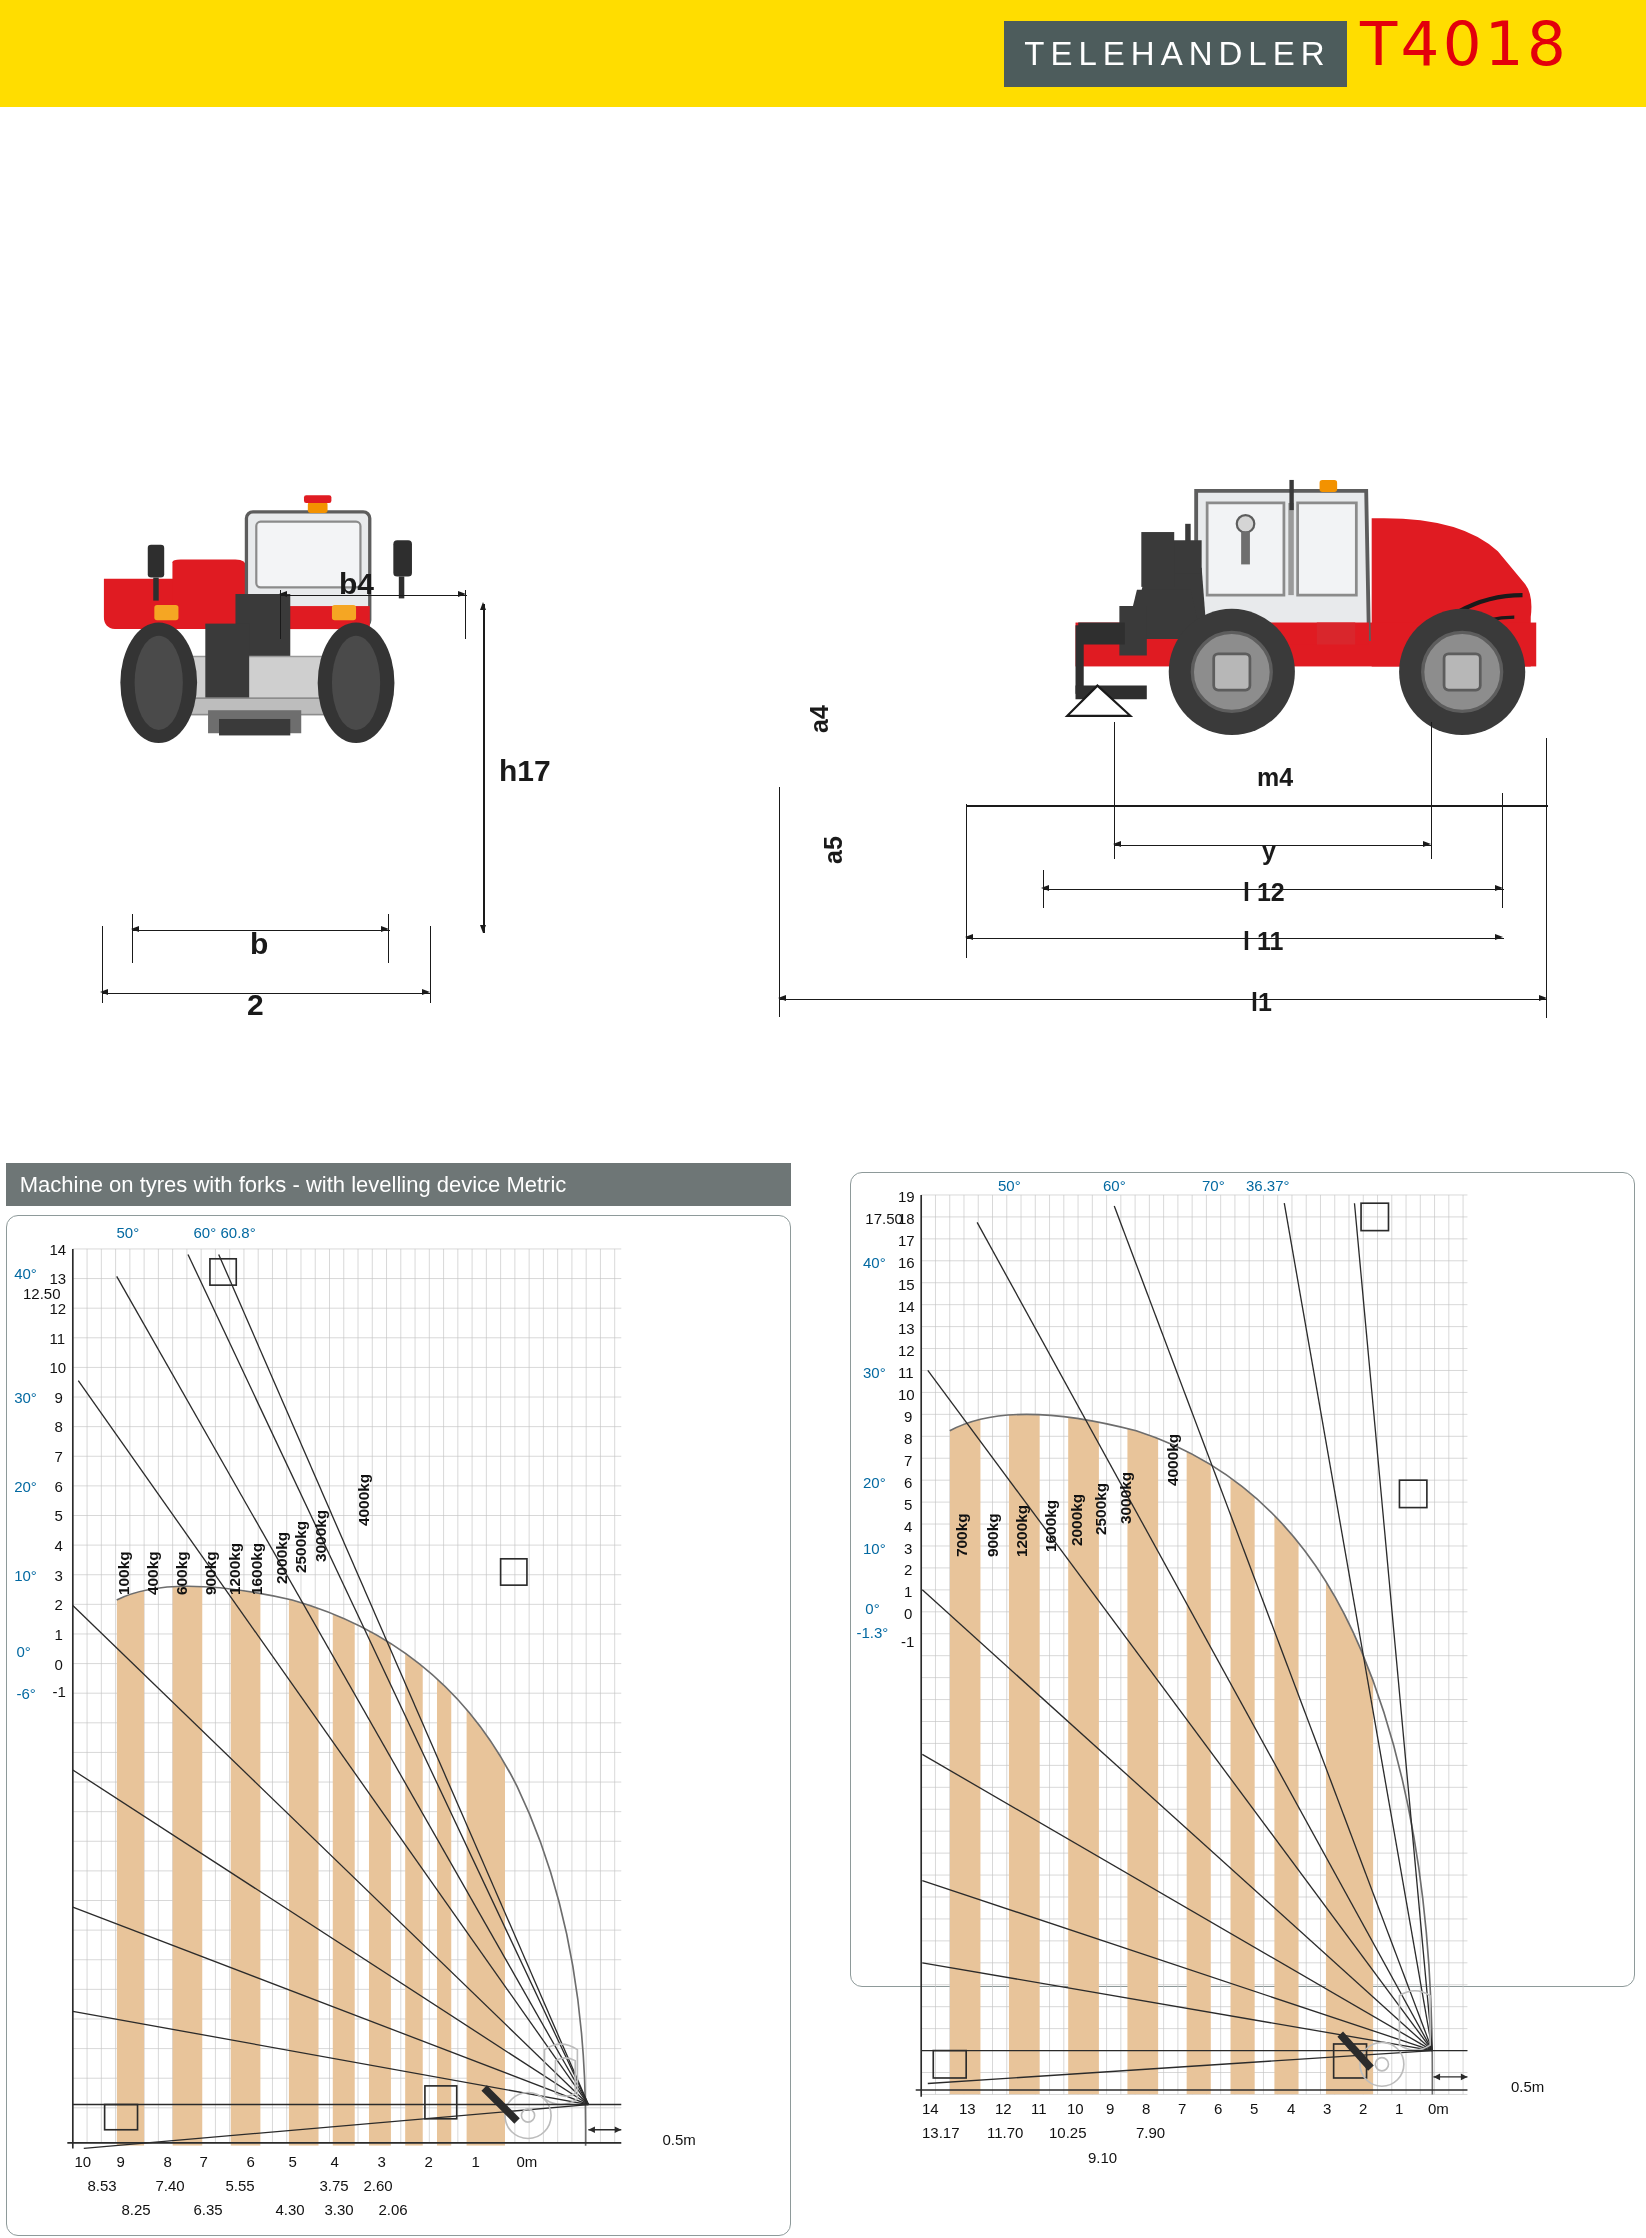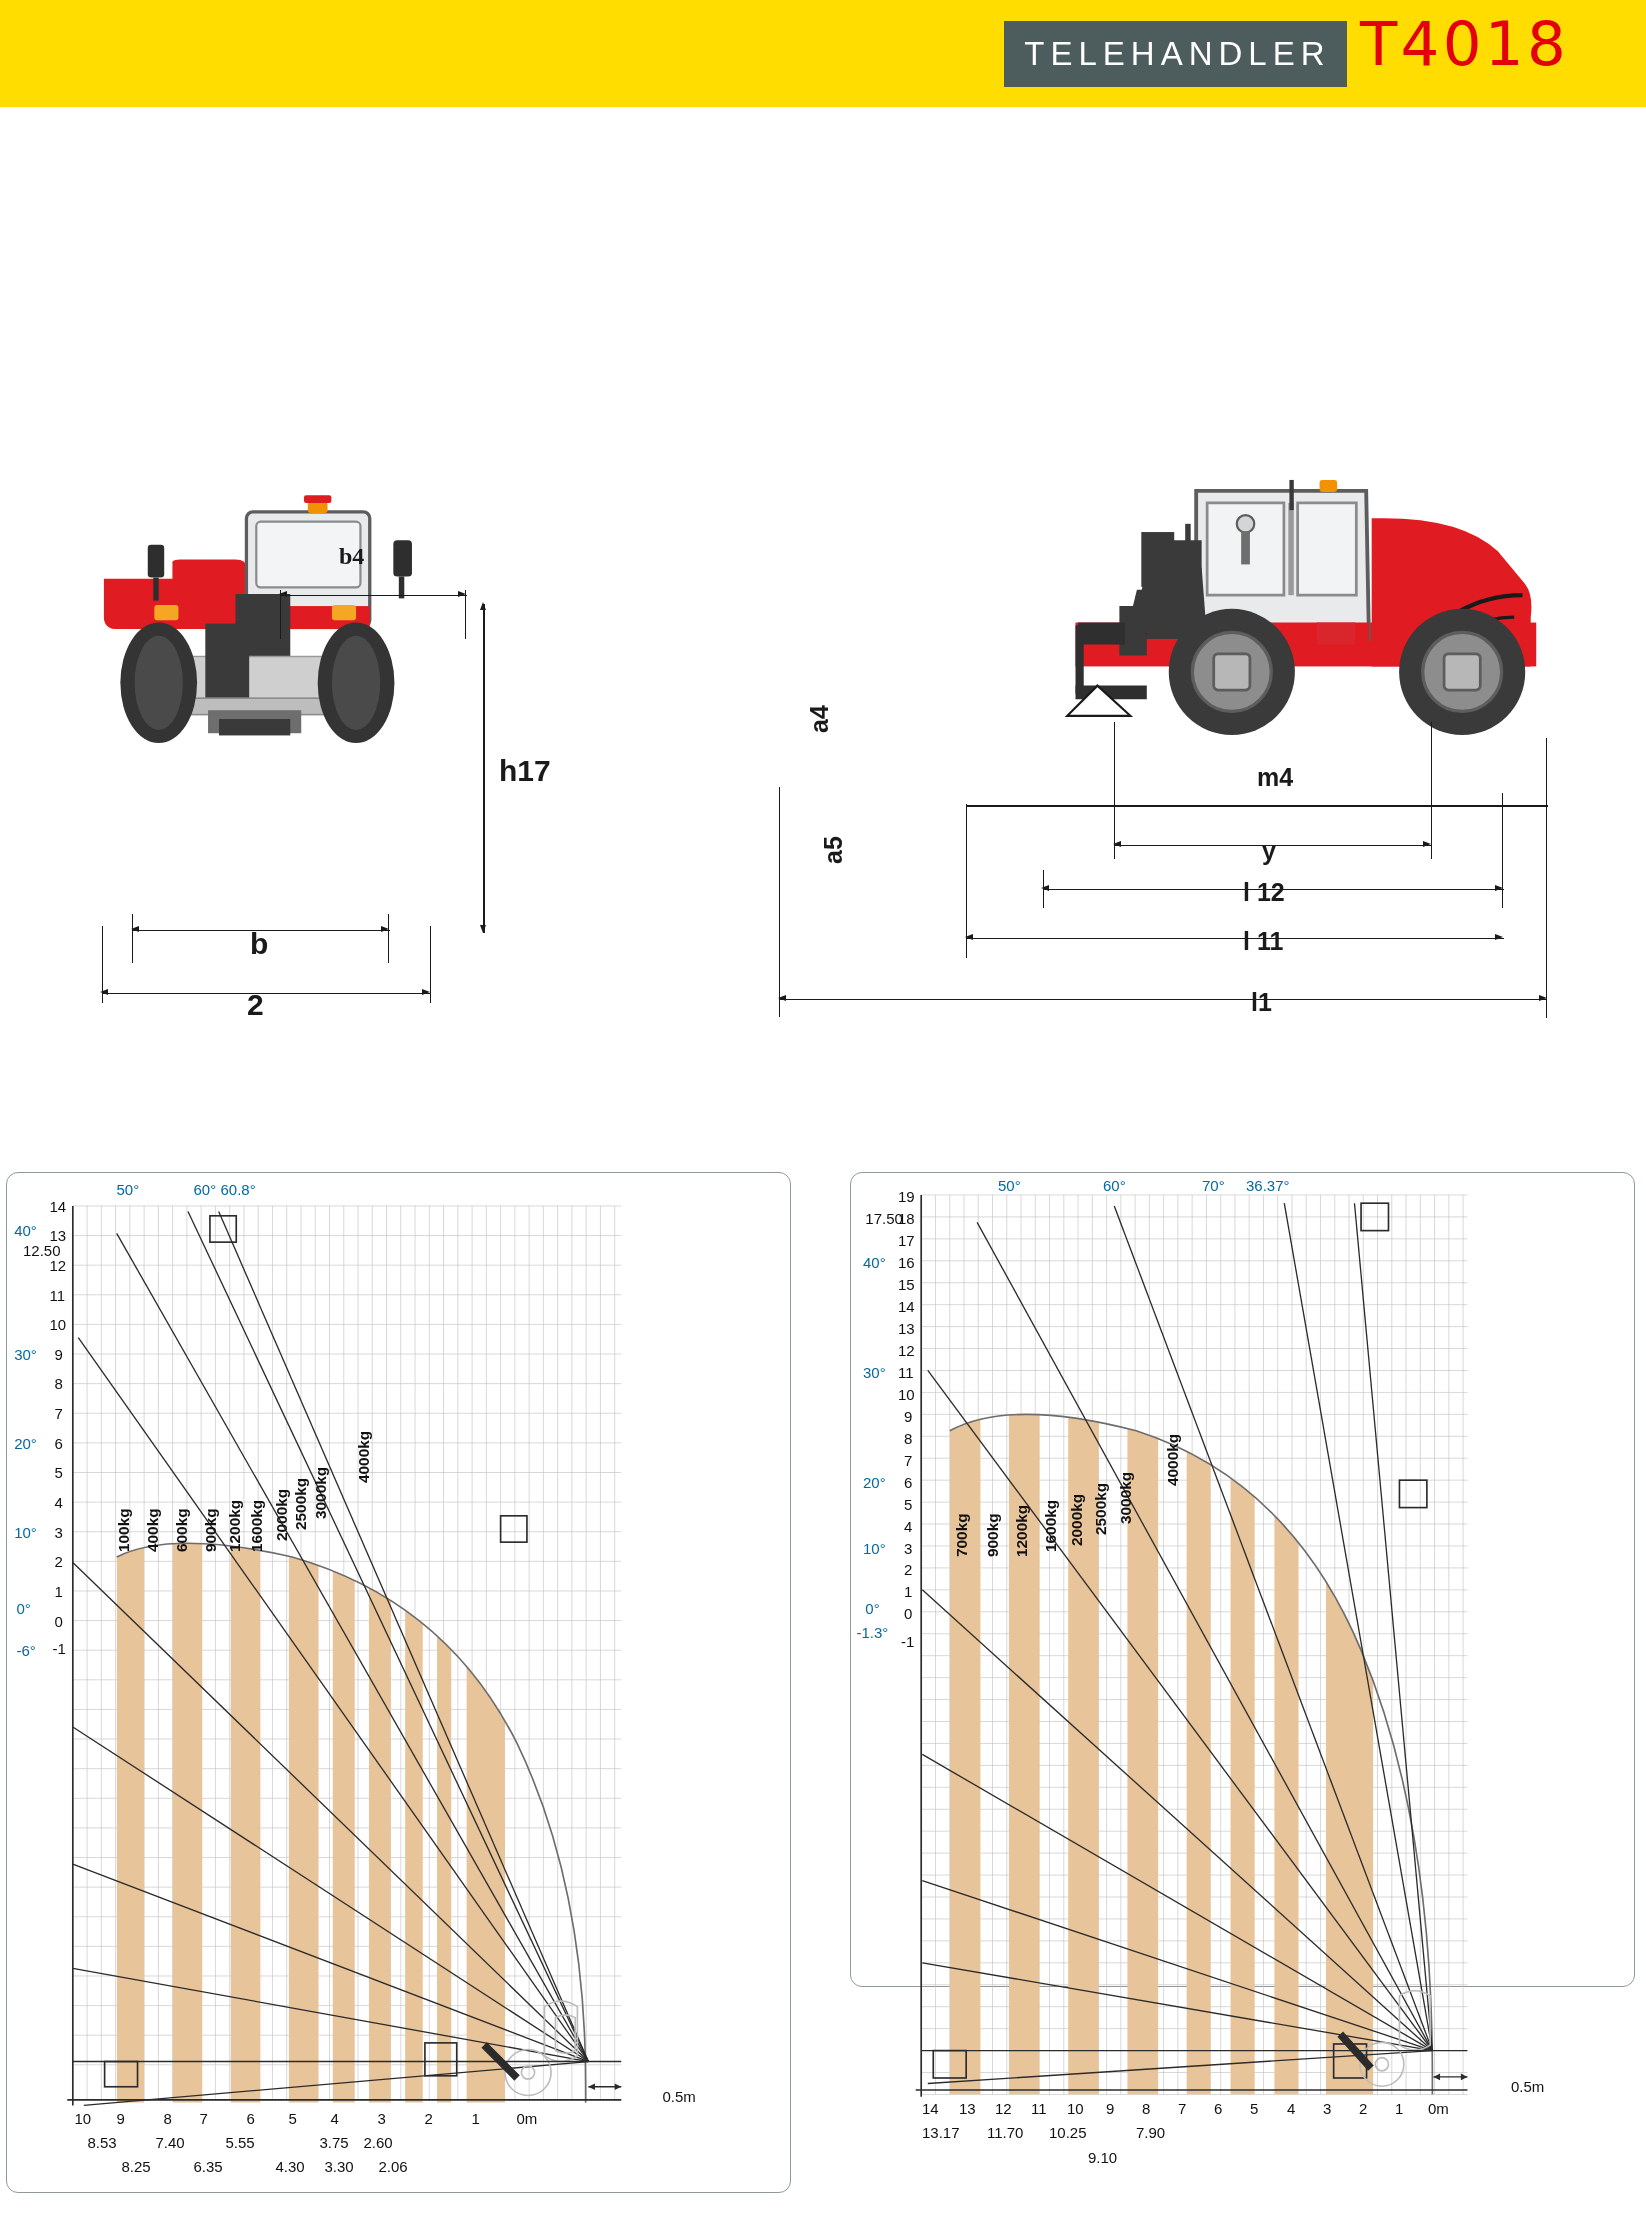--- a/index.html
+++ b/index.html
@@ -179,21 +179,21 @@
       <rect x="152" y="228" width="44" height="28" rx="5" fill="#f5a623"></rect>
       <rect x="476" y="228" width="44" height="28" rx="5" fill="#f5a623"></rect>
     </svg>
   </div>
 
   <div class="dimline h-dim" style="left:280px; top:488px; width:187px;"></div>
   <div class="arrowL" style="left:279px; top:484px;"></div>
   <div class="arrowR" style="left:458px; top:484px;"></div>
   <div class="tick" style="left:280px; top:483px; height:49px;"></div>
   <div class="tick" style="left:465px; top:483px; height:49px;"></div>
-  <div class="label" style="left:339px; top:436px; font-size:24px;font-family:Liberation Serif, serif;">b4</div>
+  <div class="label" style="left:339px; top:460px; font-size:30px;">b4</div>
 
   <div class="dimline v-dim" style="left:483px; top:497px; width:1.6px; height:329px;"></div>
   <div class="arrowU" style="left:480px; top:495px;"></div>
   <div class="arrowD" style="left:480px; top:818px;"></div>
   <div class="label" style="left:499px; top:647px; font-size:30px;">h17</div>
 
   <div class="dimline h-dim" style="left:132px; top:823px; width:258px;"></div>
   <div class="arrowL" style="left:131px; top:819px;"></div>
   <div class="arrowR" style="left:381px; top:819px;"></div>
   <div class="tick" style="left:132px; top:807px; height:49px;"></div>
@@ -283,20 +283,21 @@
   <div class="arrowL" style="left:778px; top:888px;"></div>
   <div class="arrowR" style="left:1539px; top:888px;"></div>
   <div class="tick" style="left:779px; top:680px; height:230px;"></div>
   <div class="tick" style="left:1546px; top:631px; height:280px;"></div>
   <div class="label" style="left:1251px; top:881px; font-size:25px;">l1</div>
 
   <div class="dimline h-dim" style="left:966px; top:698px; width:582px; height:1.6px;"></div>
 </div>
 
 <div class="panel" style="left:5.5px; top:1163px;">
+  <div class="panel-title left">Machine on tyres with forks - with levelling device Metric</div>
   <div class="panel-box" style="height:1021px; margin-top:8.8px;">
 
     <svg class="svgwrap" width="781" height="1018" viewBox="0 0 1424 1856">
       <defs>
         <clipPath id="clipL">
           <path d="M1055 1695 L1055 1660 Q1055 1300 930 1040 Q800 780 520 700 Q300 650 200 700 L200 1695 Z"></path>
         </clipPath>
       </defs>
 
       <g stroke="#c4c4c4" stroke-width="1.2">

